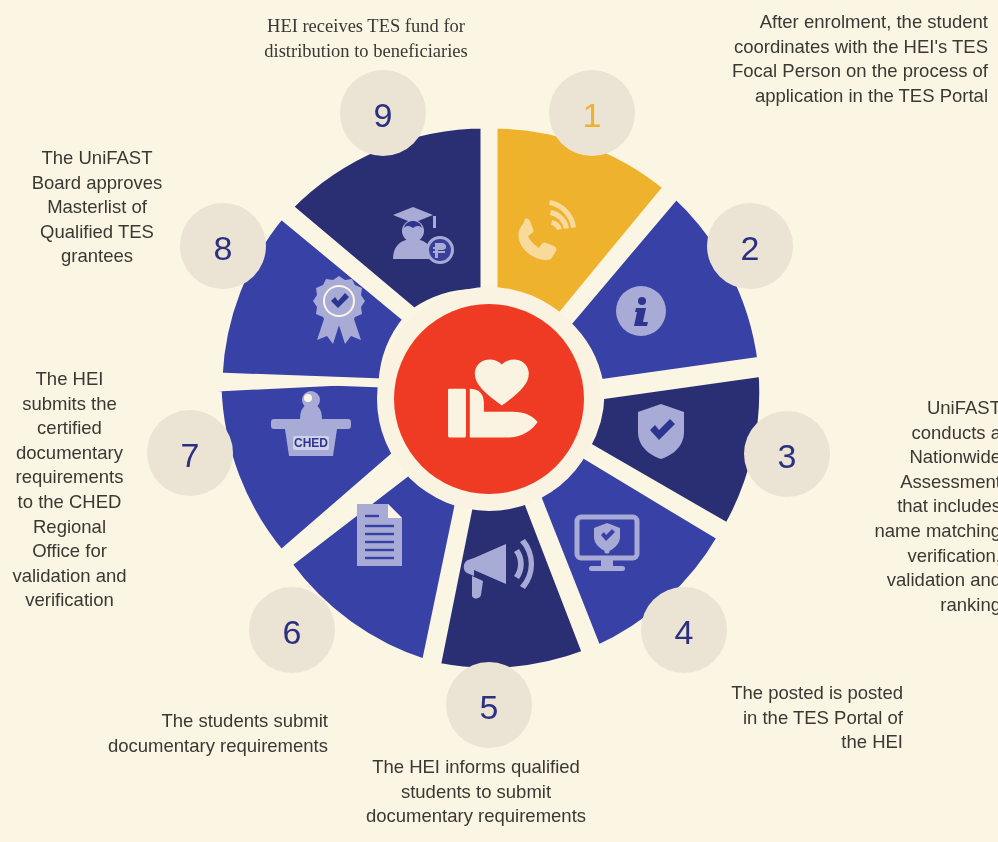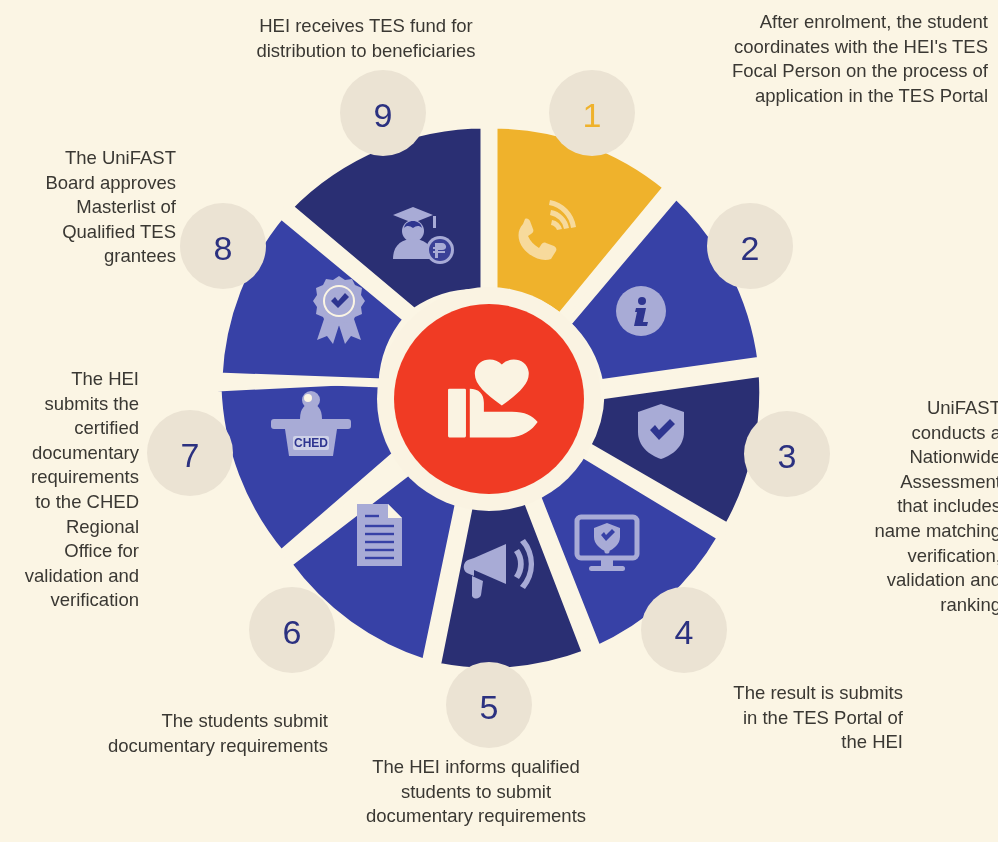--- a/index.html
+++ b/index.html
@@ -23,21 +23,21 @@
     height: 842px;
   }
   .caption {
     position: absolute;
     color: #3A3833;
     font-size: 18.5px;
     line-height: 1.33;
     font-family: "Liberation Sans", sans-serif;
     white-space: pre-line;
   }
-  .cap-left  { text-align: right; }
+  .cap-left  { text-align: center; }
   .cap-right { text-align: right; }
   .cap-center{ text-align: center; }
 
   .badge-num {
     font-family: "Liberation Sans", sans-serif;
     font-size: 34px;
     fill: #2B3180;
   }
   .badge-num-accent { fill: #EFB22C; }
 </style>
@@ -219,21 +219,21 @@
   <div class="caption cap-right" style="left:843px; top:396px; width:158px;">UniFAST
 conducts a
 Nationwide
 Assessment
 that includes
 name matching
 verification,
 validation and
 ranking</div>
 
-  <div class="caption cap-right" style="left:703px; top:681px; width:200px;">The result is submits
+  <div class="caption cap-right" style="left:703px; top:681px; width:200px;">The posted is posted
 in the TES Portal of
 the HEI</div>
 
   <div class="caption cap-center" style="left:316px; top:755px; width:320px;">The HEI informs qualified
 students to submit
 documentary requirements</div>
 
   <div class="caption cap-center" style="left:48px; top:709px; width:280px;text-align:right;">The students submit
 documentary requirements</div>
 
@@ -247,16 +247,16 @@
 Office for
 validation and
 verification</div>
 
   <div class="caption cap-left" style="left:18px; top:146px; width:158px;">The UniFAST
 Board approves
 Masterlist of
 Qualified TES
 grantees</div>
 
-  <div class="caption cap-center" style="left:236px; top:14px; width:260px;">HEI receives TES fund for
+  <div class="caption cap-center" style="left:236px; top:14px; width:260px;font-family:Liberation Serif, serif;">HEI receives TES fund for
 distribution to beneficiaries</div>
 
 </div>
 
 </body></html>

